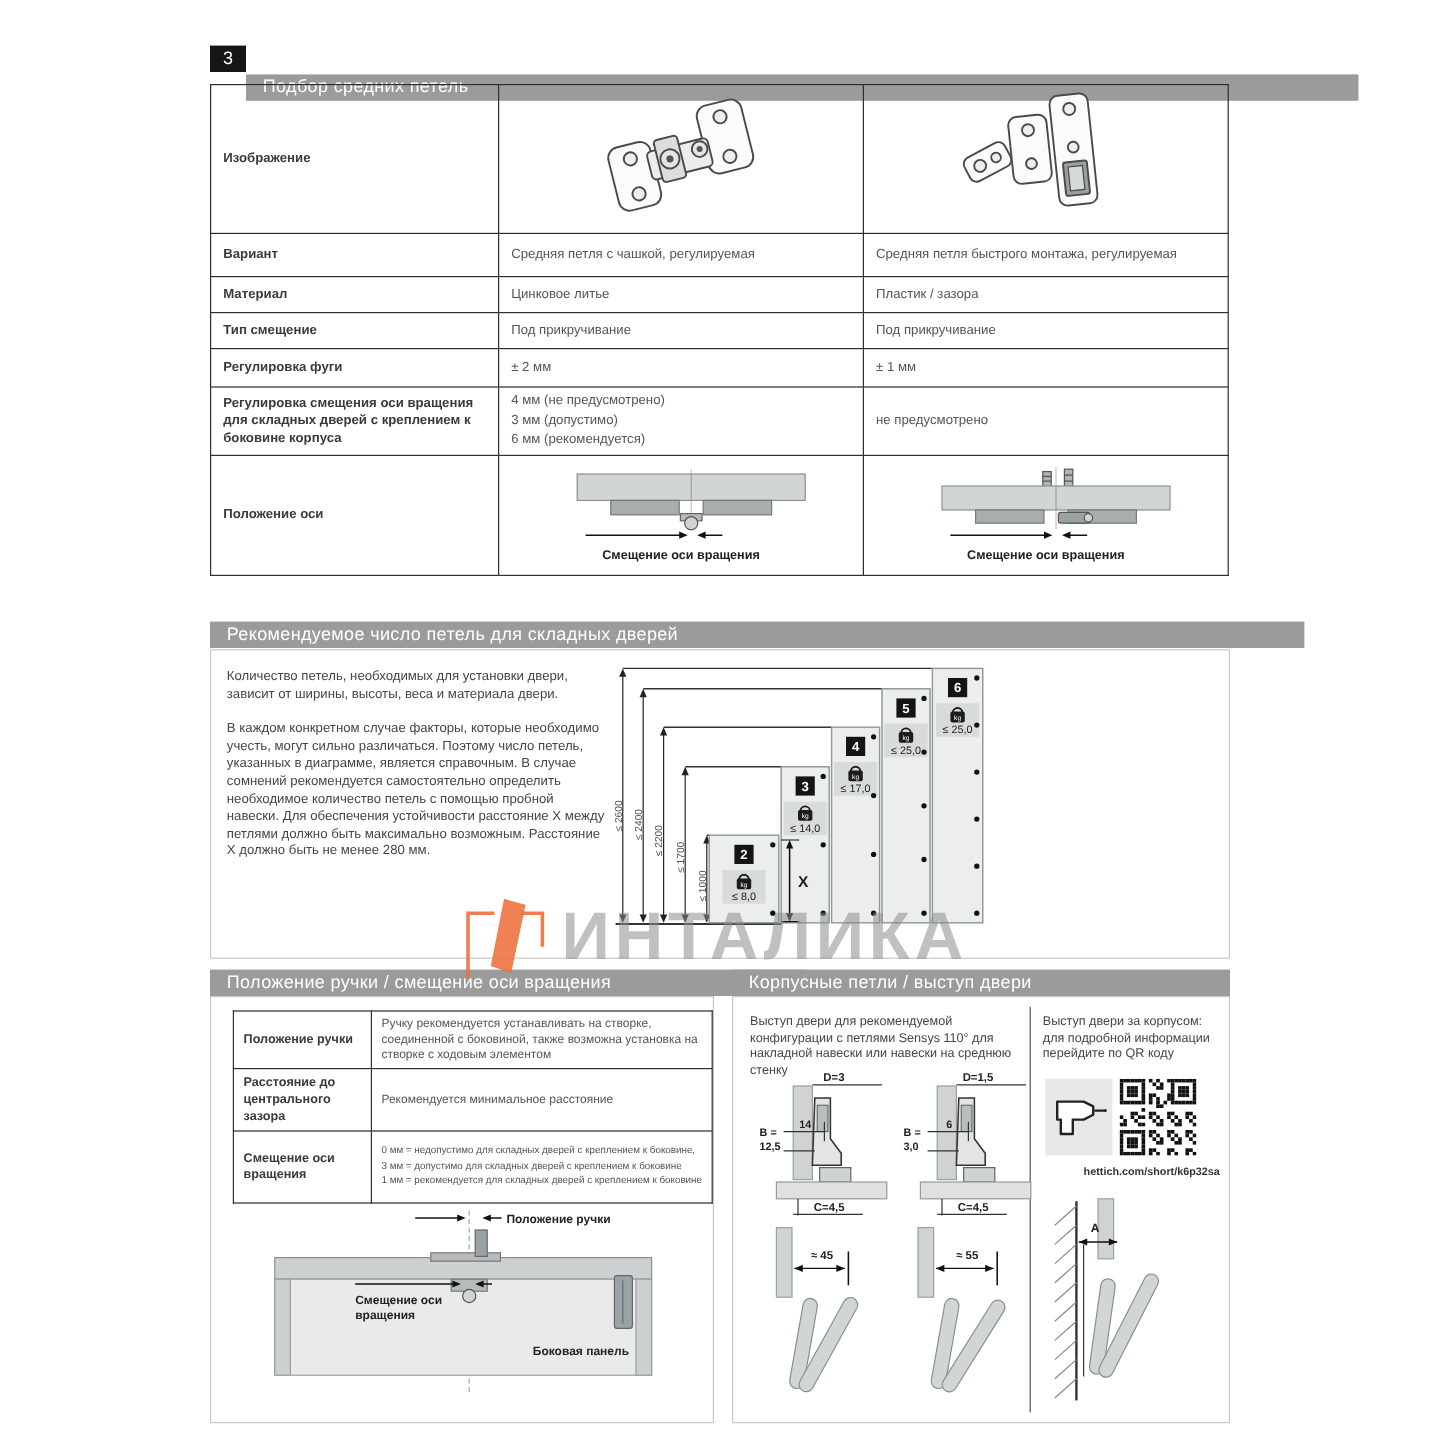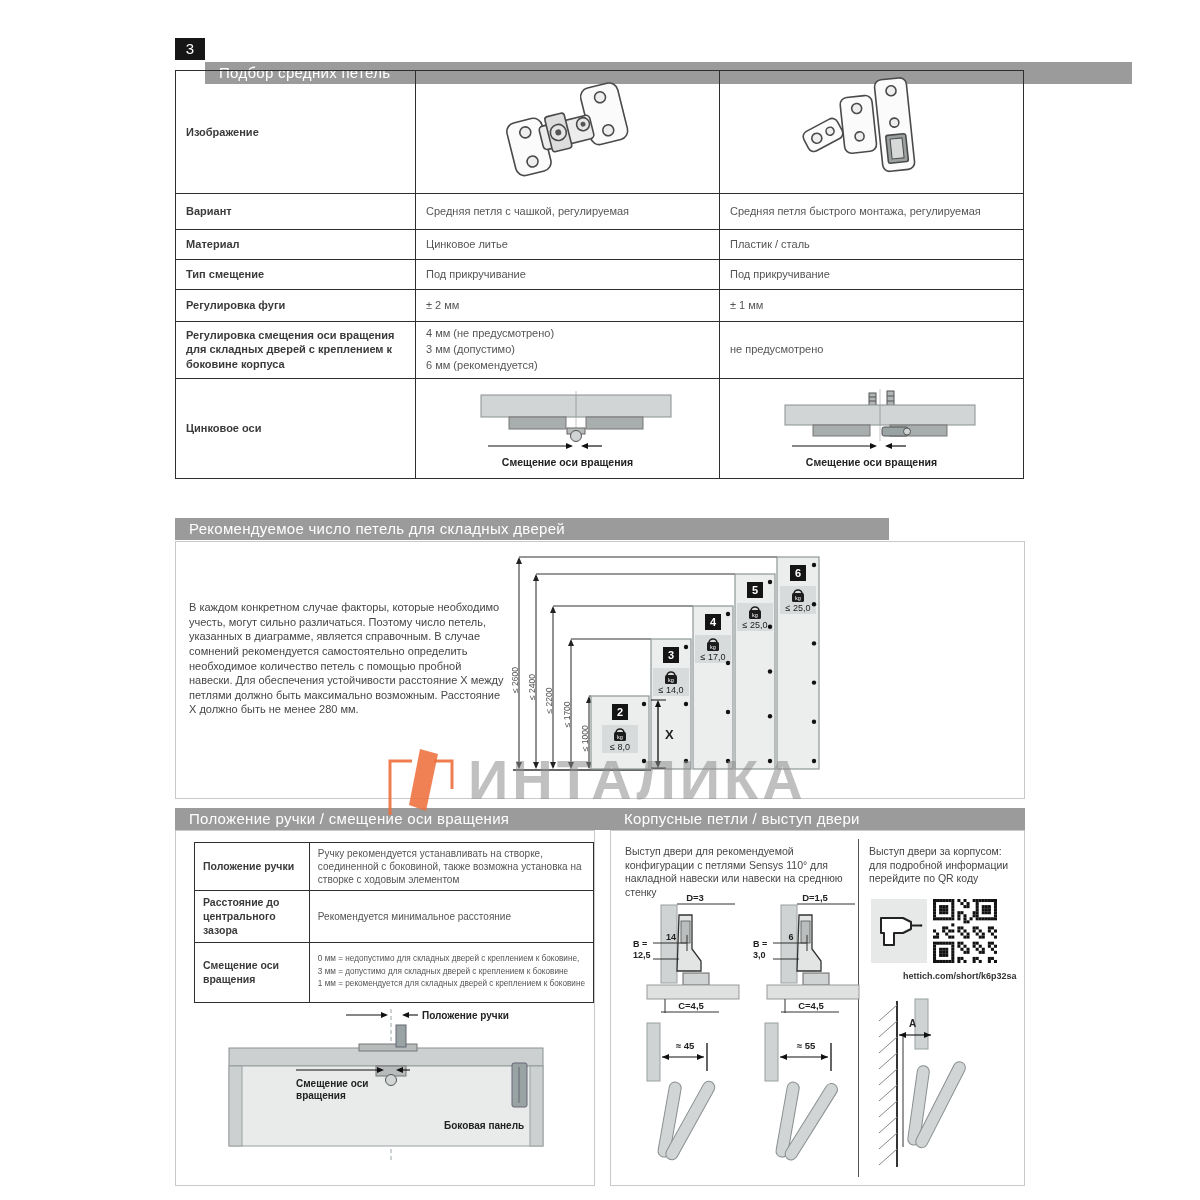--- a/index.html
+++ b/index.html
@@ -87,21 +87,21 @@
         </td>
       </tr>
       <tr style="height:36px">
         <td class="lbl">Вариант</td>
         <td class="val">Средняя петля с чашкой, регулируемая</td>
         <td class="val">Средняя петля быстрого монтажа, регулируемая</td>
       </tr>
       <tr style="height:30px">
         <td class="lbl">Материал</td>
         <td class="val">Цинковое литье</td>
-        <td class="val">Пластик / сталь</td>
+        <td class="val">Пластик / зазора</td>
       </tr>
       <tr style="height:30px">
         <td class="lbl">Тип смещение</td>
         <td class="val">Под прикручивание</td>
         <td class="val">Под прикручивание</td>
       </tr>
       <tr style="height:32px">
         <td class="lbl">Регулировка фуги</td>
         <td class="val">± 2 мм</td>
         <td class="val">± 1 мм</td>
@@ -109,21 +109,21 @@
       <tr style="height:52px">
         <td class="lbl">Регулировка смещения оси вращения для складных дверей с креплением к боковине корпуса</td>
         <td class="val">
           <div>4 мм (не предусмотрено)</div>
           <div>3 мм (допустимо)</div>
           <div>6 мм (рекомендуется)</div>
         </td>
         <td class="val">не предусмотрено</td>
       </tr>
       <tr style="height:100px">
-        <td class="lbl">Цинковое оси</td>
+        <td class="lbl">Положение оси</td>
         <td class="imgcell">
           <svg width="300" height="62" viewBox="0 0 300 62">
             <line x1="150" y1="2" x2="150" y2="52" stroke="#b5b5b5" stroke-width="0.8"></line>
             <rect x="55" y="6" width="190" height="22" fill="#d2d5d5" stroke="#8a9090"></rect>
             <line x1="150" y1="6" x2="150" y2="28" stroke="#9aa0a0"></line>
             <rect x="83" y="28" width="57" height="12" fill="#a8adad" stroke="#777"></rect>
             <rect x="160" y="28" width="57" height="12" fill="#a8adad" stroke="#777"></rect>
             <rect x="141" y="39" width="18" height="6" fill="#b7bbbb" stroke="#666"></rect>
             <circle cx="150" cy="47" r="5.5" fill="#cfd3d3" stroke="#555"></circle>
             <line x1="62" y1="57" x2="145" y2="57" stroke="#111" stroke-width="1.2"></line>
@@ -153,22 +153,23 @@
             <line x1="176" y1="57" x2="157" y2="57" stroke="#111" stroke-width="1.2"></line>
             <polygon points="155,57 162,54 162,60" fill="#111"></polygon>
           </svg>
           <div class="axis-caption">Смещение оси вращения</div>
         </td>
       </tr>
     </tbody>
       </table>
   </div>
 
-  <div class="hdrbar" style="left:175px;top:518px;width:714px;">Рекомендуемое число петель для складных дверей</div>
+  <div class="hdrbar" style="left:175px;top:518px;width:912px;">Рекомендуемое число петель для складных дверей</div>
   <div class="lightbox" style="left:175px;top:541px;width:850px;height:258px;">
+    <div class="bodytext" style="position:absolute;left:13px;top:15px;width:318px;">Количество петель, необходимых для установки двери, зависит от ширины, высоты, веса и материала двери.</div>
     <div class="bodytext" style="position:absolute;left:13px;top:58px;width:318px;">В каждом конкретном случае факторы, которые необходимо учесть, могут сильно различаться. Поэтому число петель, указанных в диаграмме, является справочным. В случае сомнений рекомендуется самостоятельно определить необходимое количество петель с помощью пробной навески. Для обеспечения устойчивости расстояние X между петлями должно быть максимально возможным. Расстояние X должно быть не менее 280 мм.</div>
     <svg id="hinge-chart-svg" width="330" height="232" viewBox="0 0 330 232" style="position:absolute;left:335px;top:9px;">
         <line x1="8" y1="6" x2="266" y2="6" stroke="#333" stroke-width="1.2"></line>
         <line x1="8" y1="8" x2="8" y2="216" stroke="#222" stroke-width="1"></line>
         <polygon points="8,6 5,13 11,13" fill="#222"></polygon>
         <polygon points="8,218 5,211 11,211" fill="#222"></polygon>
         <text x="4" y="131.96" transform="rotate(-90 4 128.96)" text-anchor="middle" font-size="8.5" fill="#555">≤ 2600</text>
         <line x1="25" y1="23" x2="224" y2="23" stroke="#333" stroke-width="1.2"></line>
         <line x1="25" y1="25" x2="25" y2="216" stroke="#222" stroke-width="1"></line>
         <polygon points="25,23 22,30 28,30" fill="#222"></polygon>

